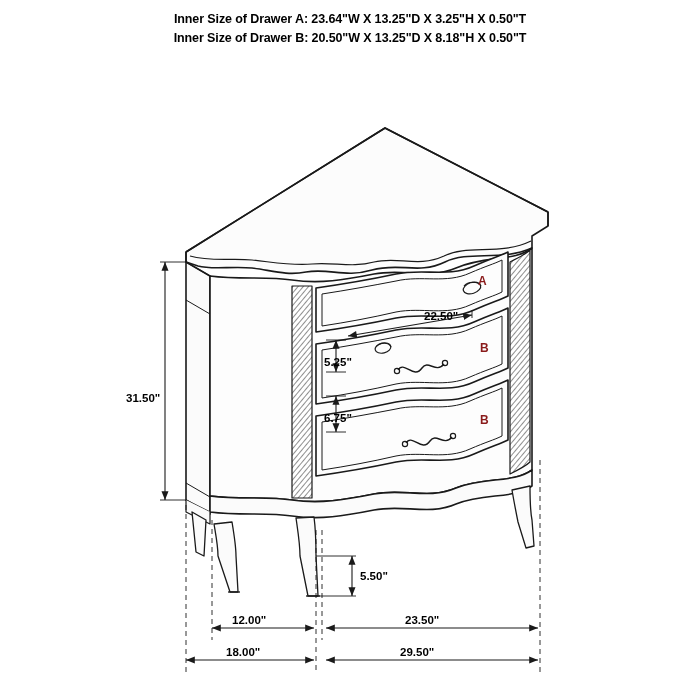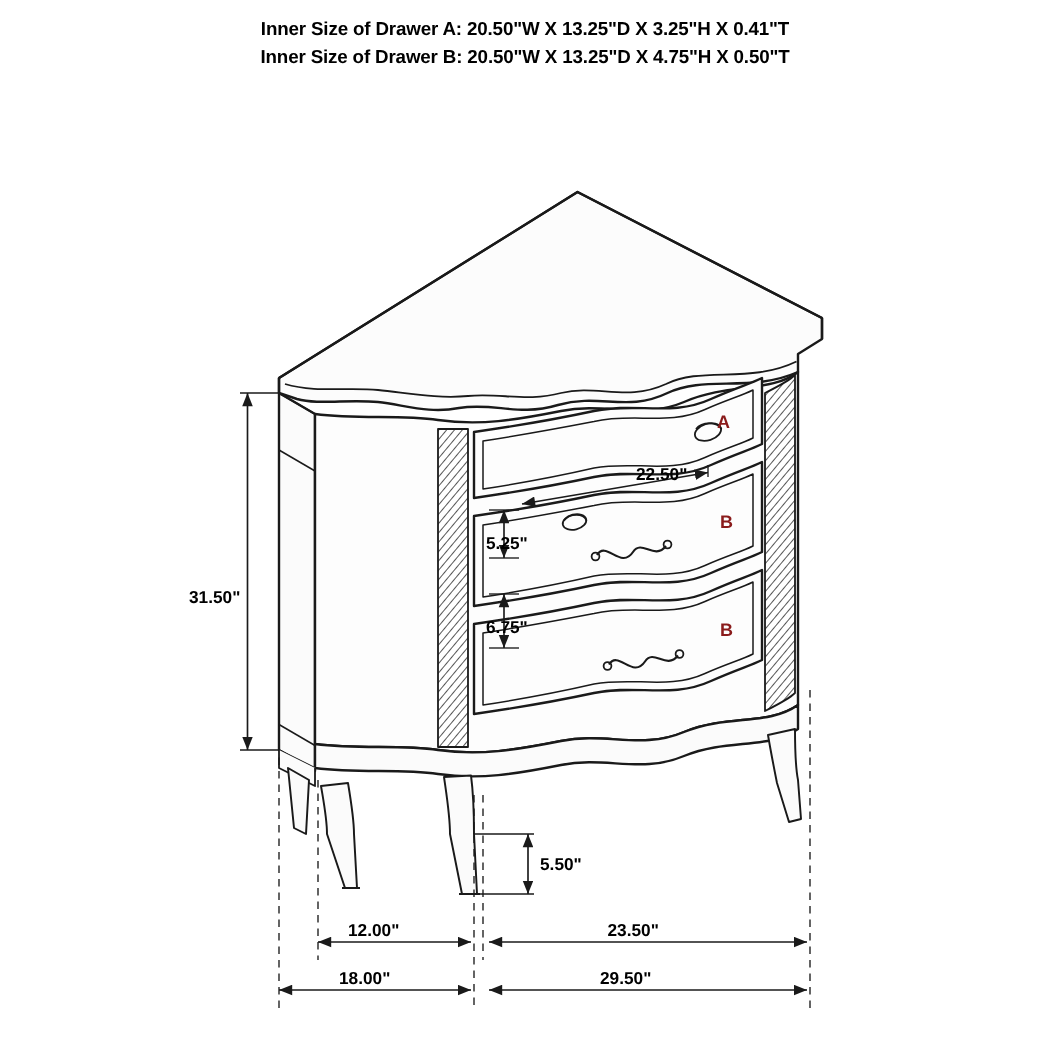--- a/index.html
+++ b/index.html
@@ -52,22 +52,22 @@
     font-weight: bold;
     fill: #8a1b1b;
   }
 </style>
 </head>
 <body>
 
 <div id="page">
 
   <div class="header">
-    <div>Inner Size of Drawer A: 20.50"W X 13.25"D X 3.25"H X 0.41"T</div>
-    <div>Inner Size of Drawer B: 20.50"W X 13.25"D X 4.75"H X 0.50"T</div>
+    <div>Inner Size of Drawer A: 23.64"W X 13.25"D X 3.25"H X 0.50"T</div>
+    <div>Inner Size of Drawer B: 20.50"W X 13.25"D X 8.18"H X 0.50"T</div>
   </div>
 
   <svg class="diagram" viewBox="0 0 700 700">
     <defs>
       <marker id="arrEnd" markerWidth="9" markerHeight="9" refX="8" refY="3.2" orient="auto">
         <path d="M0,0 L8,3.2 L0,6.4 z" fill="#1a1a1a"></path>
       </marker>
       <marker id="arrStart" markerWidth="9" markerHeight="9" refX="0" refY="3.2" orient="auto">
         <path d="M8,0 L0,3.2 L8,6.4 z" fill="#1a1a1a"></path>
       </marker>

